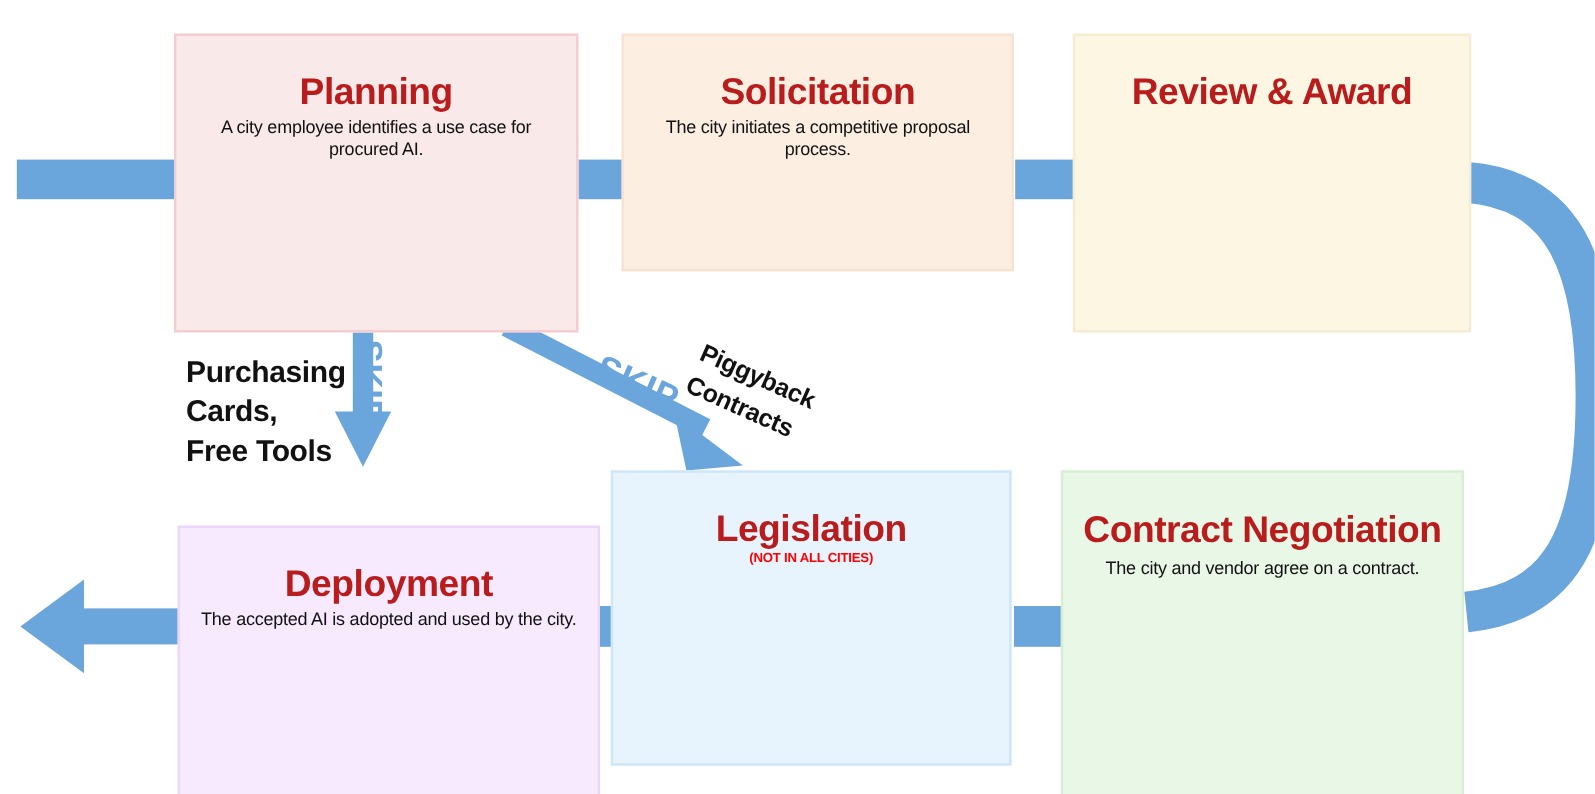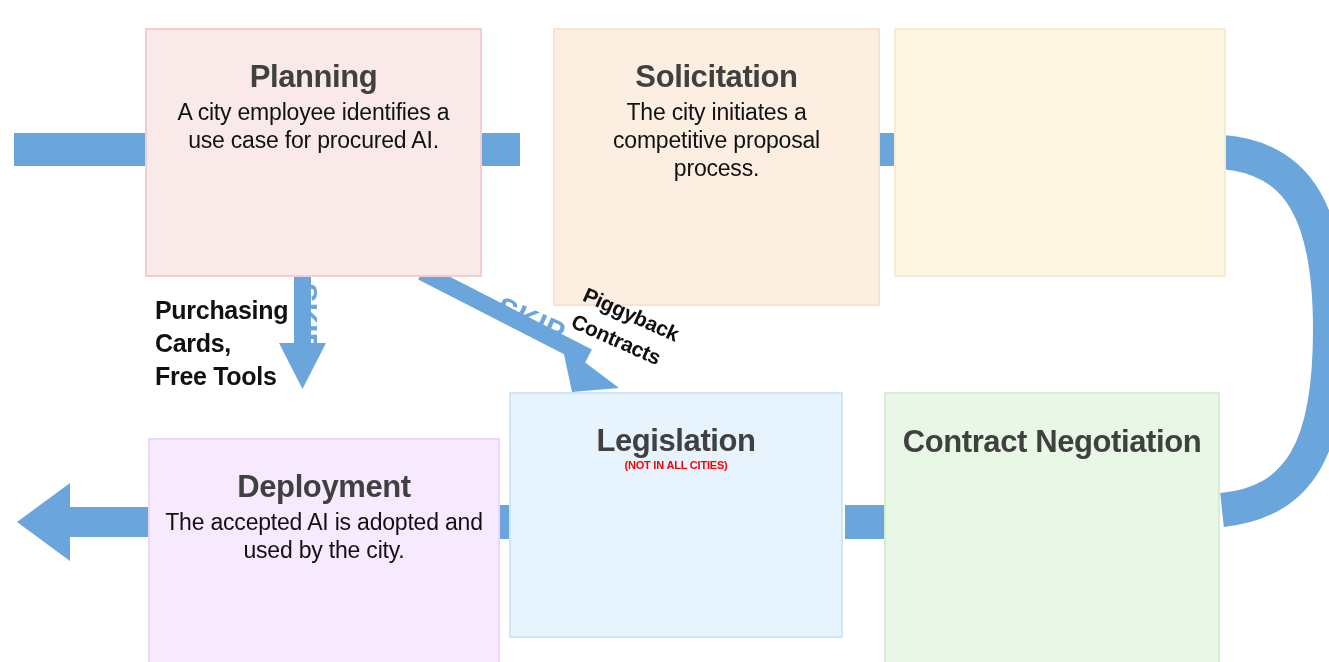--- a/index.html
+++ b/index.html
@@ -34,47 +34,47 @@
     display: flex;
     flex-direction: column;
     align-items: center;
     text-align: center;
     padding-top: 30px;
   }
   .box-title {
     font-size: 31px;
     font-weight: bold;
     line-height: 1.1;
-    color: #404040;
+    color: #b91c1c;
     letter-spacing: -0.4px;
     margin: 0 0 4px 0;
   }
   .box-title.two-line {
     line-height: 1.18;
   }
   .box-sub-warning {
     font-size: 11px;
     font-weight: bold;
     color: #ff0000;
     line-height: 1;
     margin: -2px 0 2px 0;
     letter-spacing: -0.2px;
   }
   .box-desc {
-    font-size: 23px;
+    font-size: 15px;
     line-height: 1.22;
     color: #111111;
     margin: 0;
     padding: 0 14px;
     letter-spacing: -0.2px;
   }
 
   
   #box-planning    { left:145px; top:28px;  width:337px; height:249px; background:#fae9e9; border-color:#f5cdd0; }
-  #box-solicit     { left:518px; top:28px;  width:327px; height:278px; background:#fdeee2; border-color:#f8e3d2;margin-left:35px; }
+  #box-solicit     { left:518px; top:28px;  width:327px; height:198px; background:#fdeee2; border-color:#f8e3d2; }
   #box-review      { left:894px; top:28px;  width:332px; height:249px; background:#fdf6e3; border-color:#f6ecd2; }
   #box-deploy      { left:148px; top:392px; width:352px; height:246px; background:#f7eaff; border-color:#eed6f9;margin-top:46px; }
   #box-legis       { left:509px; top:392px; width:334px; height:246px; background:#e8f4fd; border-color:#cde7f8; }
   #box-contract    { left:884px; top:392px; width:336px; height:276px; background:#e9f7e6; border-color:#d8eed4; }
 
   
   .lbl {
     position: absolute;
     color: #111111;
     font-weight: bold;
@@ -154,34 +154,36 @@
     <div class="box-title">Planning</div>
     <div class="box-desc">A city employee identifies a use case for procured AI.</div>
   </div>
 
   <div class="box" id="box-solicit">
     <div class="box-title">Solicitation</div>
     <div class="box-desc">The city initiates a competitive proposal process.</div>
   </div>
 
   <div class="box" id="box-review">
+    <div class="box-title">Review &amp; Award</div>
   </div>
 
   <div class="box" id="box-deploy">
     <div class="box-title">Deployment</div>
     <div class="box-desc">The accepted AI is adopted and used by the city.</div>
   </div>
 
   <div class="box" id="box-legis">
     <div class="box-title">Legislation</div>
     <div class="box-sub-warning">(NOT IN ALL CITIES)</div>
   </div>
 
   <div class="box" id="box-contract">
     <div class="box-title two-line">Contract Negotiation</div>
+    <div class="box-desc">The city and vendor agree on a contract.</div>
   </div>
 
   <div class="lbl" id="lbl-purchasing">Purchasing
 Cards,
 Free Tools</div>
 
   <div class="lbl" id="lbl-skip-vert">SKIP</div>
 
   <div class="lbl" id="lbl-skip-diag">SKIP</div>
 

